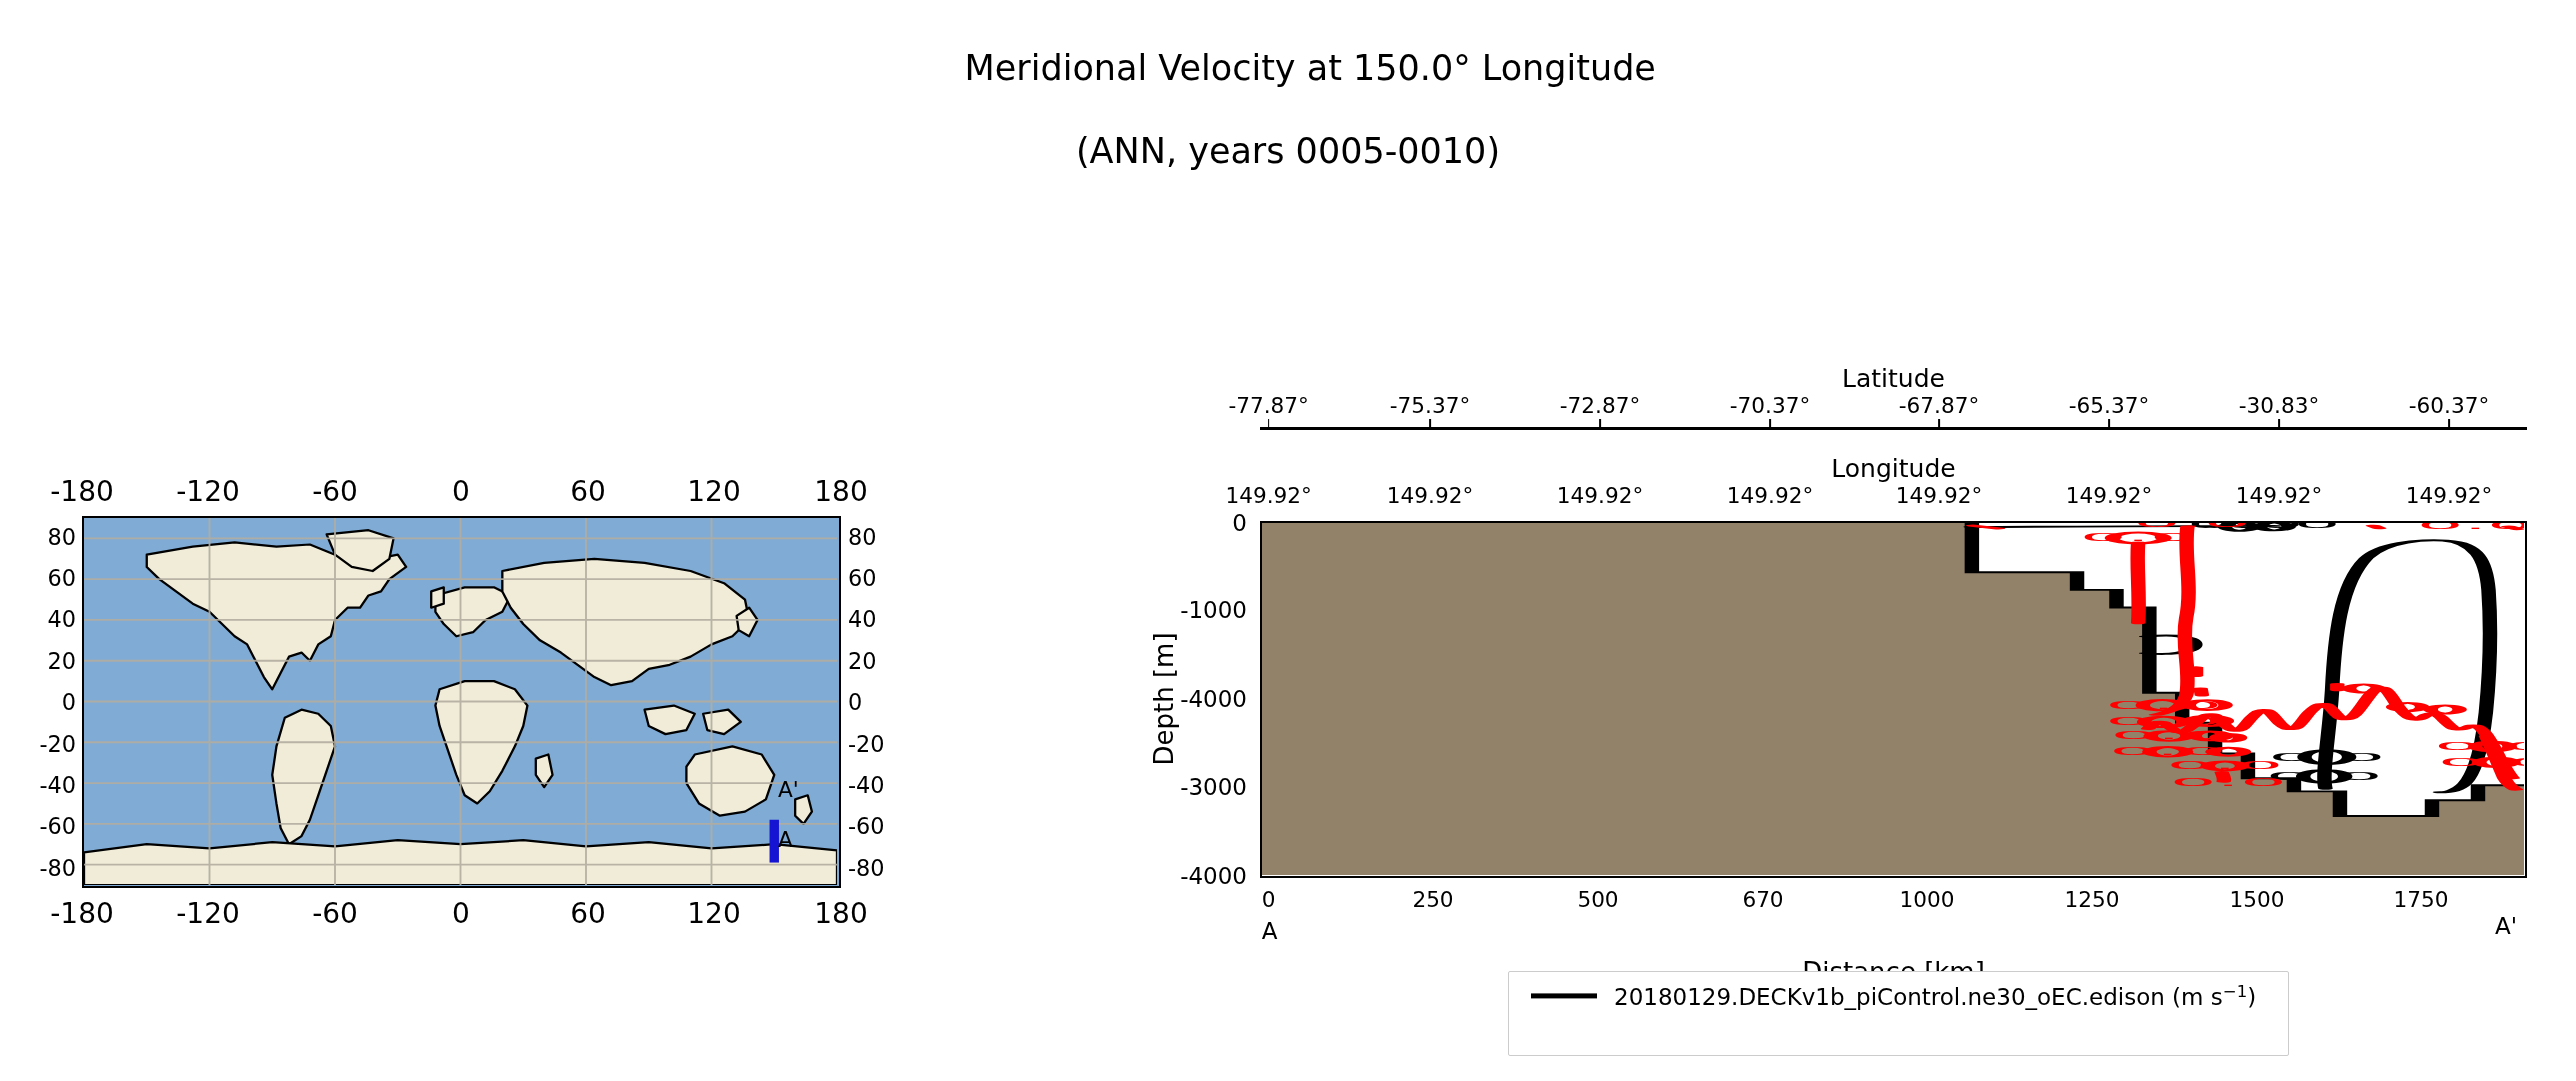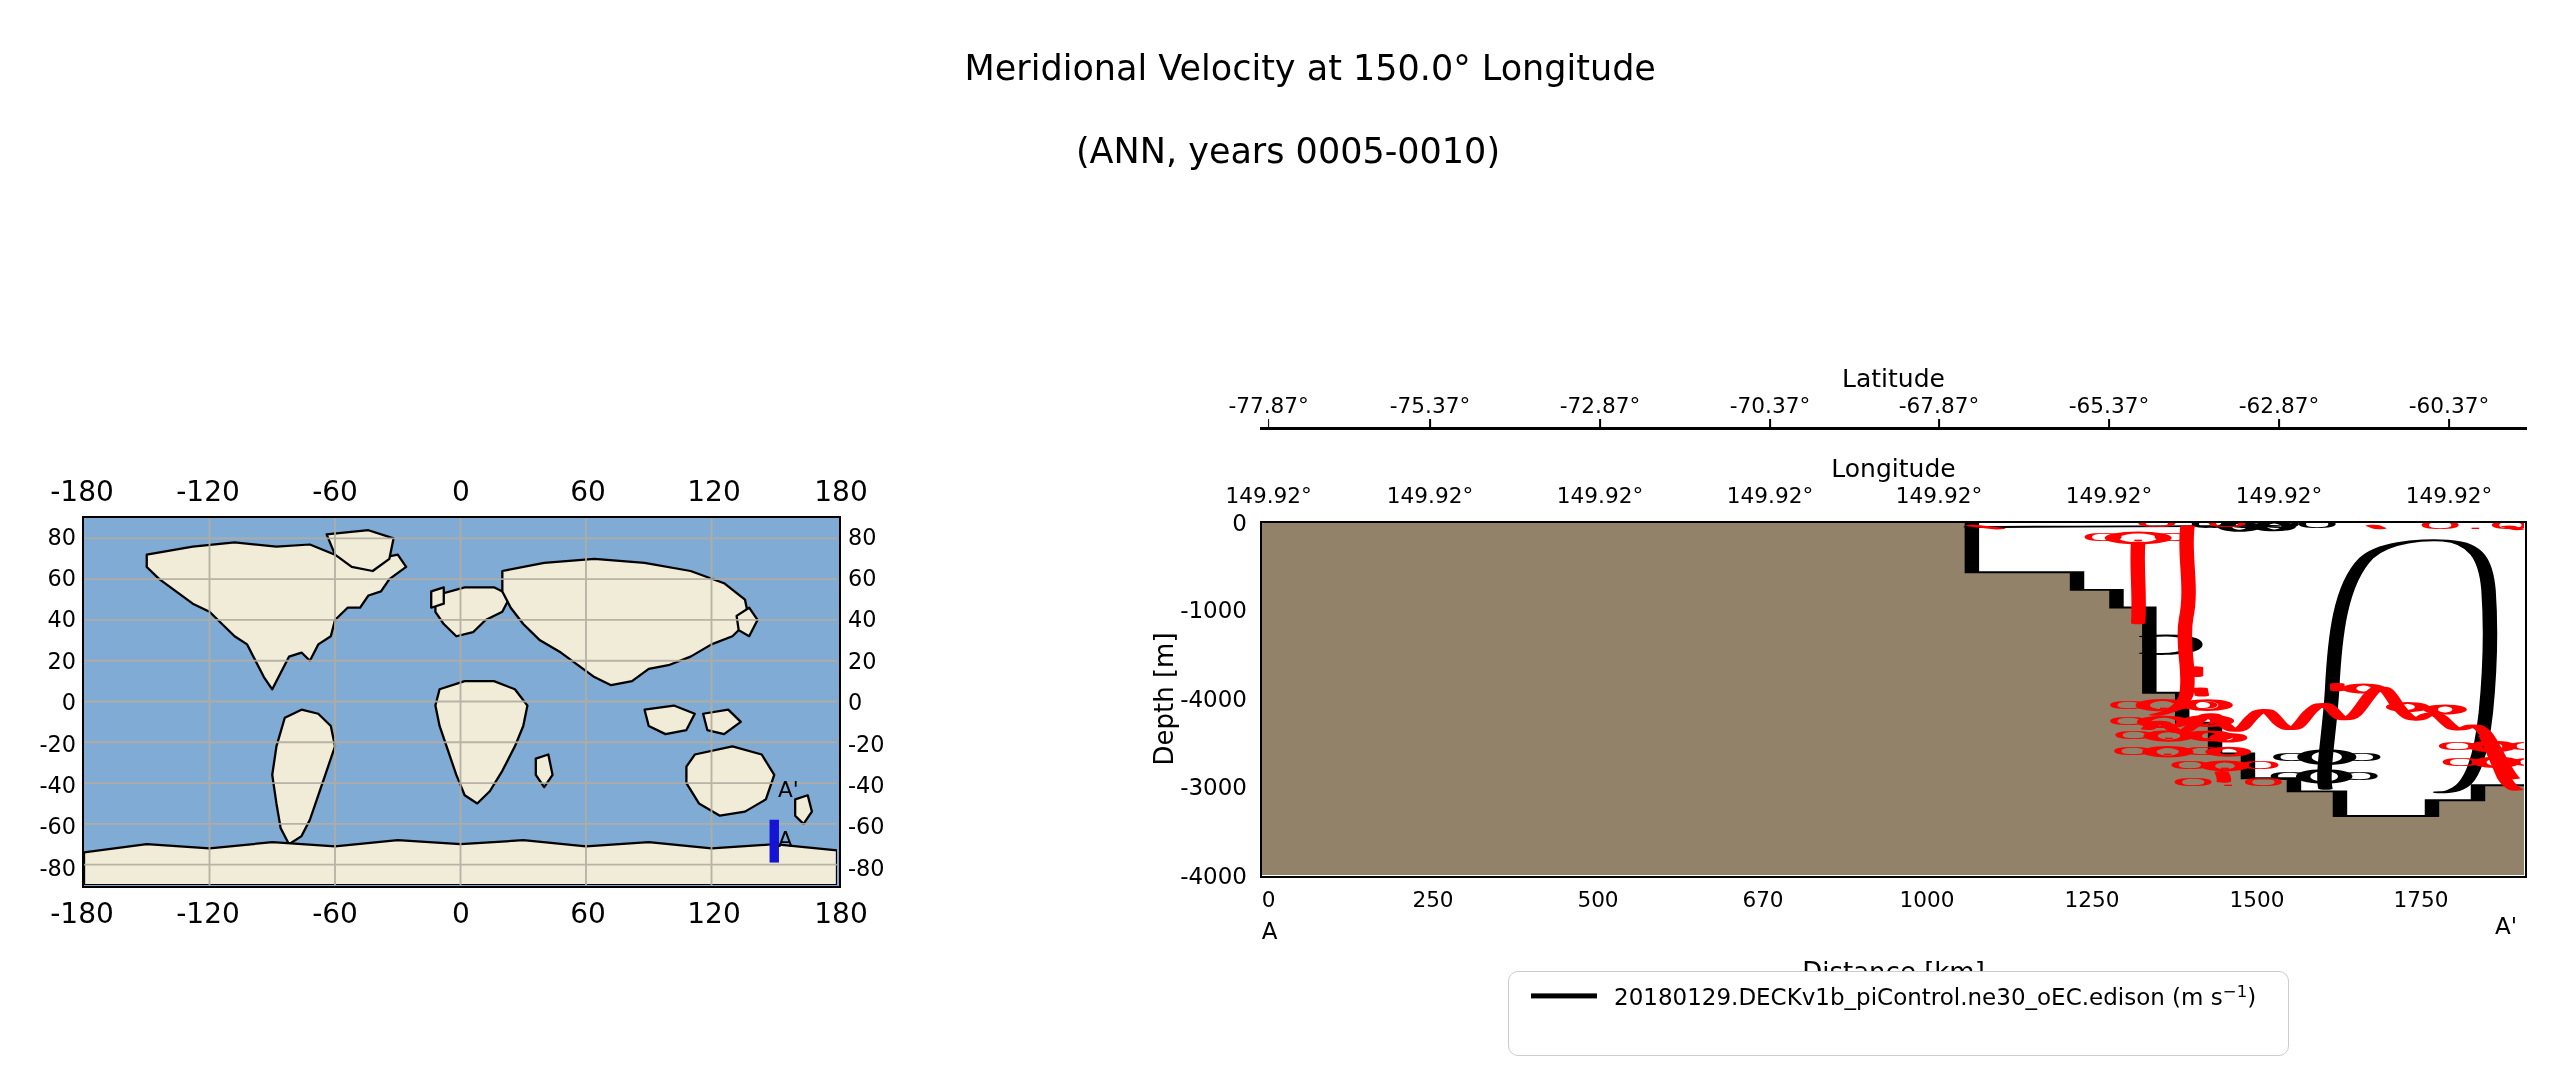--- a/index.html
+++ b/index.html
@@ -198,21 +198,21 @@
   
   .legend-box {
     position: absolute;
     left: 1508px;
     top: 971px;
     width: 781px;
     height: 85px;
     border: 1.7px solid #cccccc;
     background: #ffffff;
     box-sizing: border-box;
-    border-radius: 10px;
+    border-radius: 2px;
   }
   .legend-entry {
     position: absolute;
     left: 0;
     width: 100%;
     height: 38px;
     display: flex;
     align-items: center;
   }
   .legend-swatch {
@@ -347,21 +347,21 @@
   <div class="sec-panel">
 
     <div class="axis-title" style="left:0; top:-157px; width:1267px;">Latitude</div>
     <div class="tick-row" style="top:-128px;">
       <span style="left:8.6px">-77.87°</span>
       <span style="left:170px">-75.37°</span>
       <span style="left:340px">-72.87°</span>
       <span style="left:510px">-70.37°</span>
       <span style="left:679px">-67.87°</span>
       <span style="left:849px">-65.37°</span>
-      <span style="left:1019px">-62.87°</span>
+      <span style="left:1019px">-30.83°</span>
       <span style="left:1189px">-60.37°</span>
     </div>
     <div class="topaxis" style="top:-94px;">
       <div class="bar"></div>
       <div class="tk" style="left:8.6px"></div>
       <div class="tk" style="left:170px"></div>
       <div class="tk" style="left:340px"></div>
       <div class="tk" style="left:510px"></div>
       <div class="tk" style="left:679px"></div>
       <div class="tk" style="left:849px"></div>

